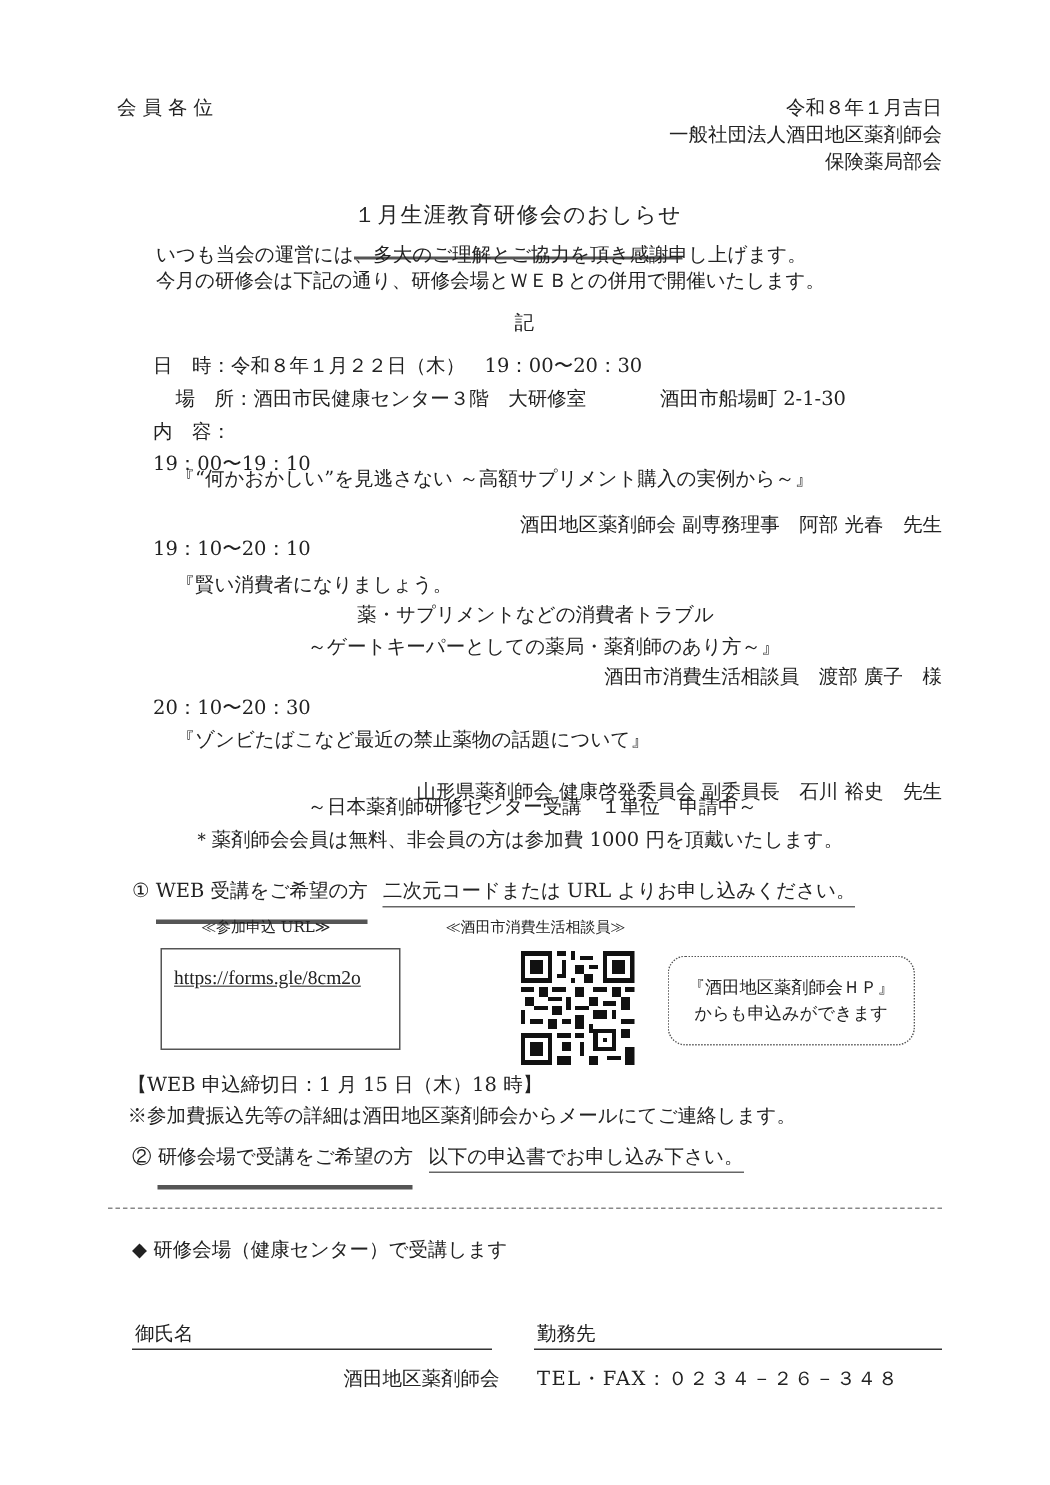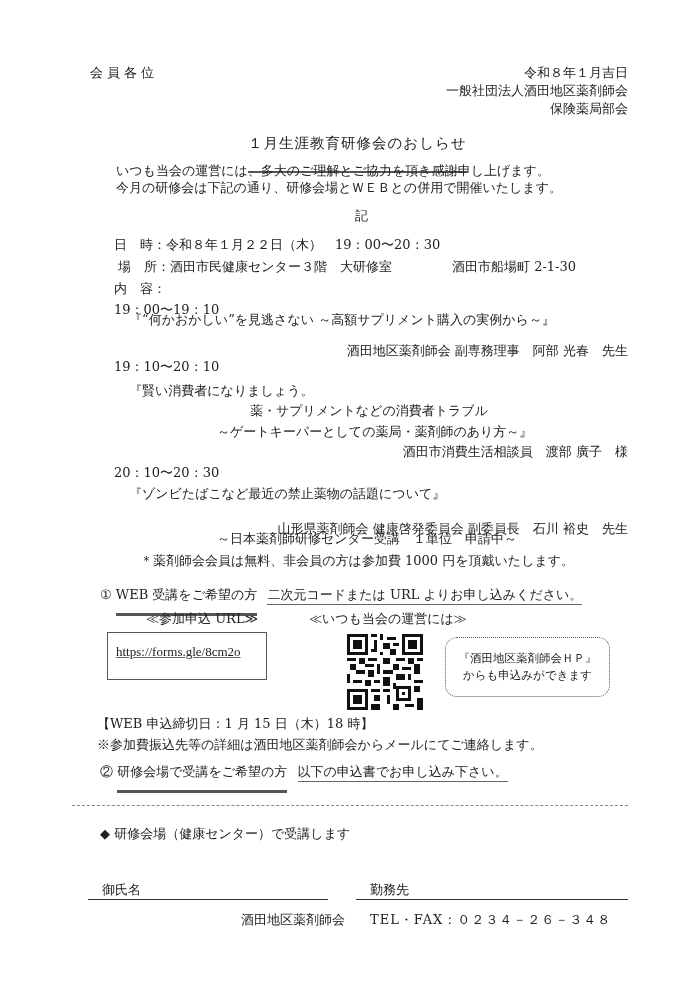--- a/index.html
+++ b/index.html
@@ -1,32 +1,32 @@
 <!DOCTYPE html>
 <html><head>
 <meta charset="utf-8">
 <style>
   html, body { margin: 0; padding: 0; background: #ffffff; }
   body {
     width: 700px; height: 990px; position: relative; overflow: hidden;
     font-family: "DejaVu Serif", "Liberation Serif", serif;
     color: #222222;
   }
-  .abs { position: absolute; white-space: nowrap; margin-left: 12px; }
+  .abs { position: absolute; white-space: nowrap; }
   .t13 { font-size: 13px; line-height: 16px; }
-  .t12 { font-size: 13px; line-height: 15px; }
+  .t12 { font-size: 10px; line-height: 15px; }
   .sp { letter-spacing: 4px; }
   .title {
     font-size: 14.5px; letter-spacing: 1px;
     border-bottom: 2px solid #555; padding-bottom: 18px;
   }
   .ul-thick { border-bottom: 3px solid #555; padding-bottom: 11px; }
   .ul-thin { border-bottom: 1px solid #666; padding-bottom: 2px; }
   .url-box {
-    position: absolute; left: 107px; top: 632px; width: 160px; height: 48px;
+    position: absolute; left: 107px; top: 632px; width: 160px; height: 68px;
     border: 1px solid #555; box-sizing: border-box; padding: 8px 6px 0 8px;
     font-family: "Liberation Serif", "DejaVu Serif", serif;
     font-size: 13px; line-height: 22px;
   }
   .url-box span { text-decoration: underline; text-decoration-color: #666; display: block; }
   .hp-box {
     position: absolute; left: 445px; top: 637px; width: 165px; height: 60px;
     border: 1px dotted #555; border-radius: 12px; box-sizing: border-box;
     font-size: 11.5px; line-height: 17px; text-align: center; padding-top: 12px;
   }
@@ -47,21 +47,21 @@
 
 <div class="abs title" style="left:236px; top:134px;">１月生涯教育研修会のおしらせ</div>
 
 <div class="abs t13" style="left:104px; top:163px;">いつも当会の運営には、多大のご理解とご協力を頂き感謝申し上げます。</div>
 <div class="abs t13" style="left:104px; top:180px;">今月の研修会は下記の通り、研修会場とＷＥＢとの併用で開催いたします。</div>
 <div class="abs t13" style="left:343px; top:208px;">記</div>
 
 <div class="abs t13" style="left:102px; top:237px;">
   <span>日　時：</span><span>令和８年１月２２日（木）　19：00〜20：30</span>
 </div>
-<div class="abs t13" style="left:106px; top:259px;text-align:center;">
+<div class="abs t13" style="left:117px; top:259px;text-align:center;">
   <span>場　所：</span><span>酒田市民健康センター３階　大研修室</span>
 </div>
 <div class="abs t13" style="left:440px; top:259px;">酒田市船場町 2-1-30</div>
 <div class="abs t13" style="left:102px; top:281px;">内　容：</div>
 
 <div class="abs t13" style="left:102px; top:302px;">19：00〜19：10</div>
 <div class="abs t13" style="left:117px; top:312px;">『“何かおかしい”を見逃さない ～高額サプリメント購入の実例から～』</div>
 <div class="abs t13" style="right:72px; top:343px;">酒田地区薬剤師会 副専務理事　阿部 光春　先生</div>
 
 <div class="abs t13" style="left:102px; top:359px;">19：10〜20：10</div>
@@ -76,21 +76,21 @@
 
 <div class="abs t13" style="left:205px; top:531px;">～日本薬剤師研修センター受講　１単位　申請中～</div>
 <div class="abs t13" style="left:128px; top:553px;">＊薬剤師会会員は無料、非会員の方は参加費 1000 円を頂戴いたします。</div>
 
 <div class="abs t13" style="left:88px; top:587px;">
   <span>①</span>
   <span class="ul-thick">WEB 受講をご希望の方</span>
   <span style="margin-left:6px;" class="ul-thin">二次元コードまたは URL よりお申し込みください。</span>
 </div>
 <div class="abs t12" style="left:134px; top:611px;">≪参加申込 URL≫</div>
-<div class="abs t12" style="left:297px; top:611px;">≪いつも当会の運営には≫</div>
+<div class="abs t12" style="left:297px; top:611px;">≪酒田市消費生活相談員≫</div>
 
 <div class="url-box">
   <span>https://forms.gle/8cm2o</span>
 </div>
 
 <svg class="qr" viewBox="0 0 25 25" shape-rendering="crispEdges">
   <rect width="25" height="25" fill="#fff"></rect>
   <g fill="#111">
     <path d="M0 0h7v7H0zM1 1v5h5V1zM2 2h3v3H2z" fill-rule="evenodd"></path>
     <path d="M18 0h7v7h-7zM19 1v5h5V1zM20 2h3v3h-3z" fill-rule="evenodd"></path>

